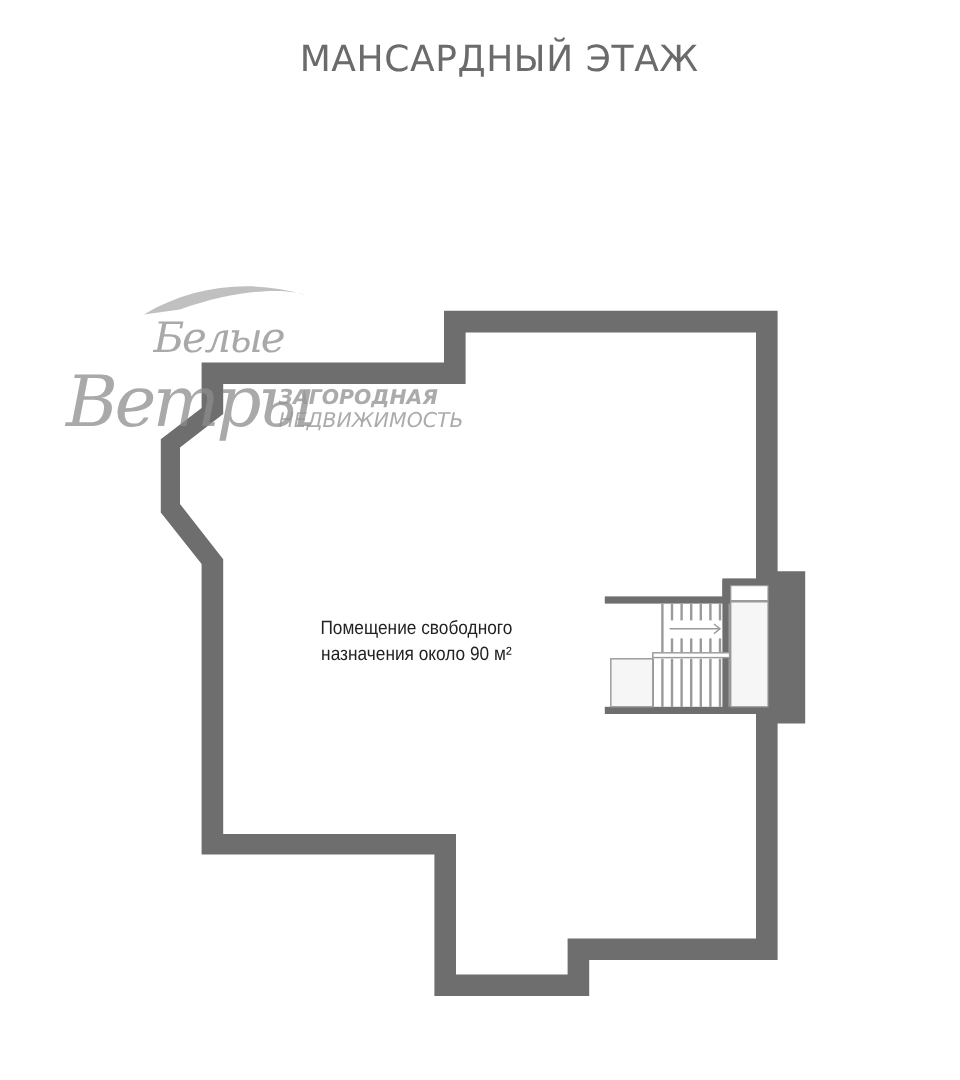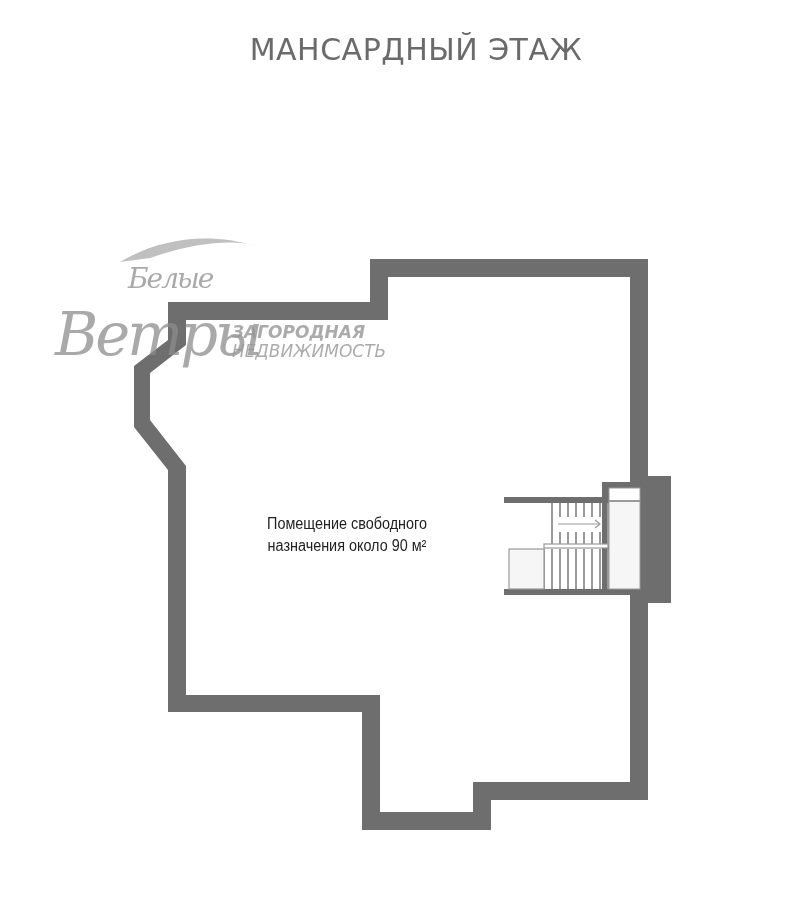--- a/index.html
+++ b/index.html
@@ -80,21 +80,21 @@
     <line x1="584" y1="549" x2="584" y2="589"></line>
     <line x1="592" y1="549" x2="592" y2="589"></line>
     <line x1="600" y1="549" x2="600" y2="589"></line>
     <line x1="608" y1="549" x2="608" y2="589"></line>
   </g>
   <rect x="509" y="549" width="35" height="40" fill="#f6f6f6" stroke="#9a9a9a" stroke-width="1.2"></rect>
 
   <path d="M 120 262 C 160 238, 210 232, 255 246 C 240 240, 200 240, 150 258 Z" fill="rgba(150,150,150,0.6)"></path>
 </svg>
 
-<div class="wm-script" style="left:128px; top:262px; font-size:28px; letter-spacing:-2px;text-align:center;">Белые</div>
+<div class="wm-script" style="left:128px; top:262px; font-size:35px; letter-spacing:-2px;text-align:center;">Белые</div>
 <div class="wm-script" style="left:55px; top:300px; font-size:59px; letter-spacing:-3px;">Ветры</div>
 <div class="wm-sub" style="top:322px;font-weight:bold;">ЗАГОРОДНАЯ</div>
 <div class="wm-sub" style="top:341px;text-align:center;">НЕДВИЖИМОСТЬ</div>
 
 <div class="room-label">
   <div>Помещение свободного</div>
   <div>назначения около 90 м²</div>
 </div>
 
 </body></html>

